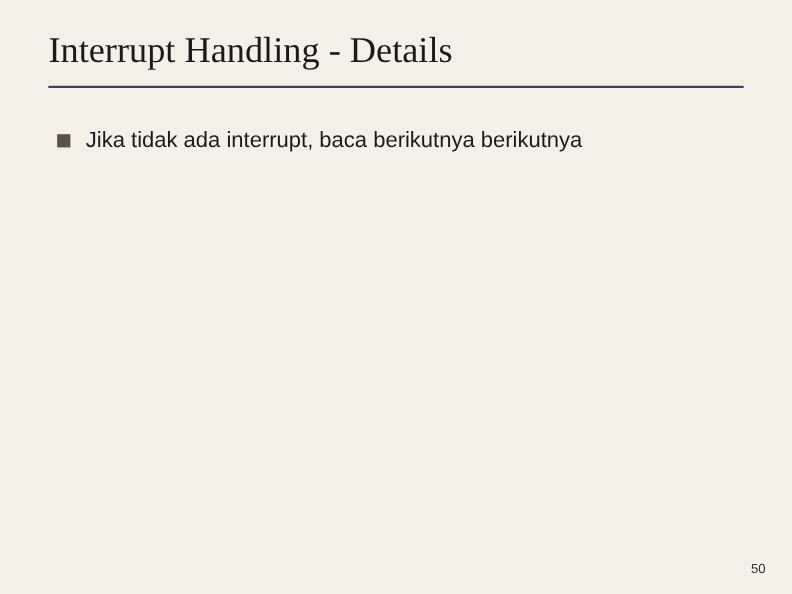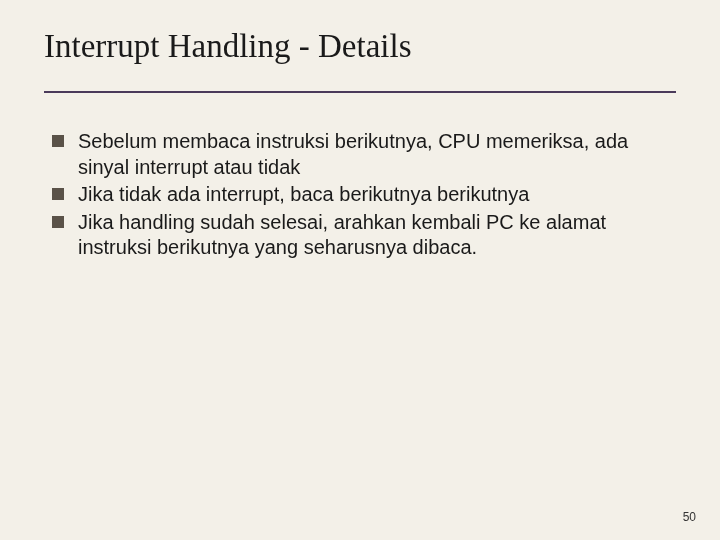--- a/index.html
+++ b/index.html
@@ -15,21 +15,21 @@
     width: 100%;
     height: 100%;
     padding: 28px 44px 20px 44px;
     position: relative;
   }
   .title {
     font-family: "Times New Roman", Times, serif;
     font-size: 33px;
     color: #1a1a1a;
     font-weight: 400;
-    padding-bottom: 26px;
+    padding-bottom: 13px;
     border-bottom: 2px solid #4a3a5a;
     margin-bottom: 36px;
   }
   .bullets {
     list-style: none;
     padding-left: 8px;
   }
   .bullets li {
     position: relative;
     padding-left: 26px;
@@ -54,18 +54,16 @@
     font-size: 12px;
     color: #333;
   }
 </style>
 </head>
 <body>
 
 <div class="slide">
   <h1 class="title">Interrupt Handling - Details</h1>
   <ul class="bullets">
-    <li>Sebelum membaca instruksi berikutnya, CPU memeriksa, ada sinyal interrupt atau tidak</li>
     <li>Jika tidak ada interrupt, baca berikutnya berikutnya</li>
-    <li>Jika handling sudah selesai, arahkan kembali PC ke alamat instruksi berikutnya yang seharusnya dibaca.</li>
   </ul>
   <div class="page-num">50</div>
 </div>
 
 </body></html>

